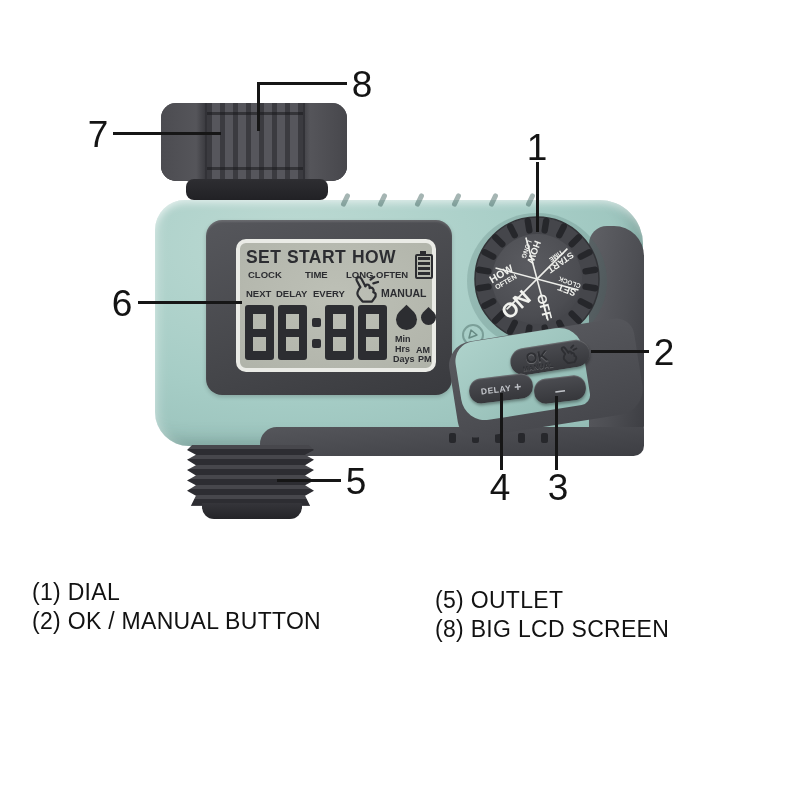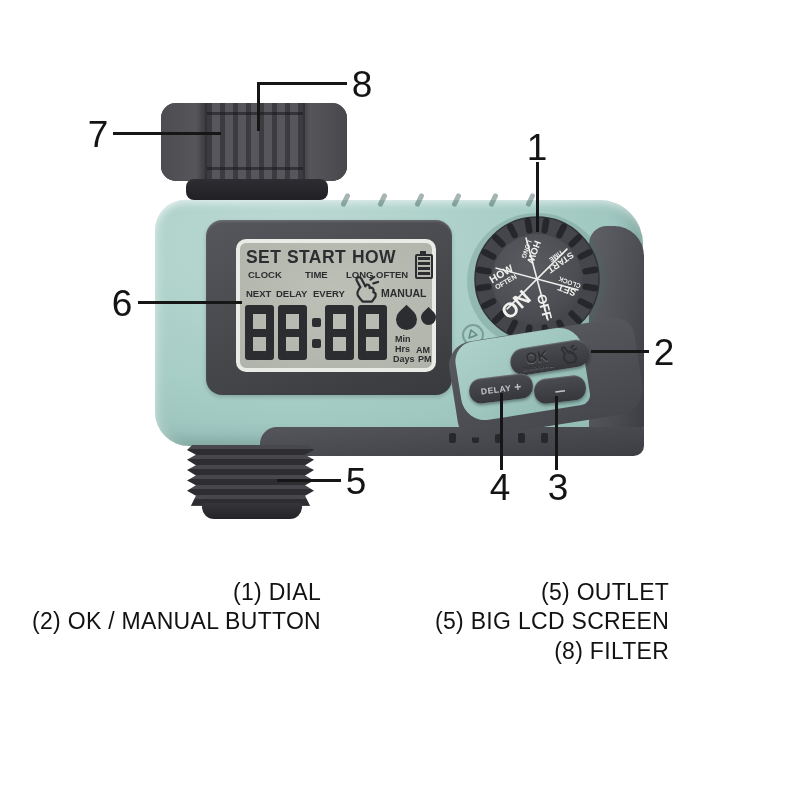--- a/index.html
+++ b/index.html
@@ -96,24 +96,24 @@
        background:repeating-linear-gradient(180deg,#47474c 0 4px,#2d2d32 4px 10px);
        clip-path:polygon(4% 0%,96% 0%,100% 8%,93% 16%,100% 24%,93% 33%,100% 41%,93% 50%,100% 58%,93% 66%,100% 75%,93% 83%,97% 100%,3% 100%,7% 83%,0% 75%,7% 66%,0% 58%,7% 50%,0% 41%,7% 33%,0% 24%,7% 16%,0% 8%);}
   .outlet-tip{left:202px;top:503px;width:100px;height:16px;border-radius:0 0 12px 12px;
        background:linear-gradient(180deg,#35353a,#242428);}
 
   
   .c-num{position:absolute;width:24px;text-align:center;font-size:37px;line-height:1;color:#141414;}
   .c-line{position:absolute;background:#161616;}
 
   
-  .legend-col{position:absolute;top:578px;text-align:right;}
+  .legend-col{position:absolute;top:578px;}
   .legend-item{display:block;font-size:23px;line-height:29.4px;color:#121212;letter-spacing:.3px;white-space:pre;}
   .col-left{left:32px;}
-  .col-right{left:435px;}
+  .col-right{left:435px;margin-top:8px;}
 </style>
 </head>
 <body>
 
 <div class="stage">
 
   <div class="abs cap">
     <div class="cap-side-l"></div>
     <div class="cap-side-r"></div>
     <div class="cap-mid"></div>
@@ -293,16 +293,15 @@
   <div class="c-num" style="left:110px;top:285px">6</div>
   <div class="c-num" style="left:86px;top:116px">7</div>
   <div class="c-num" style="left:350px;top:66px">8</div>
 
   <div class="legend-col col-left">
     <span class="legend-item">(1) DIAL</span>
     <span class="legend-item">(2) OK / MANUAL BUTTON</span>
   </div>
   <div class="legend-col col-right">
     <span class="legend-item">(5) OUTLET</span>
-    <span class="legend-item">(5) BIG LCD SCREEN</span>
-    <span class="legend-item">(8) FILTER</span>
+    <span class="legend-item">(8) BIG LCD SCREEN</span>
   </div>
 </div>
 
 </body></html>

